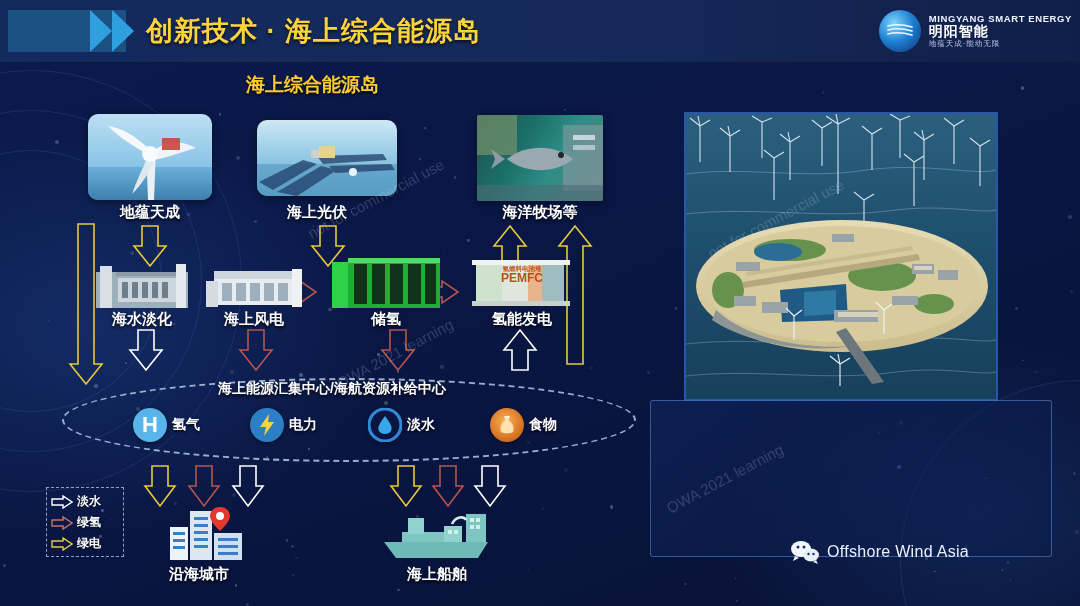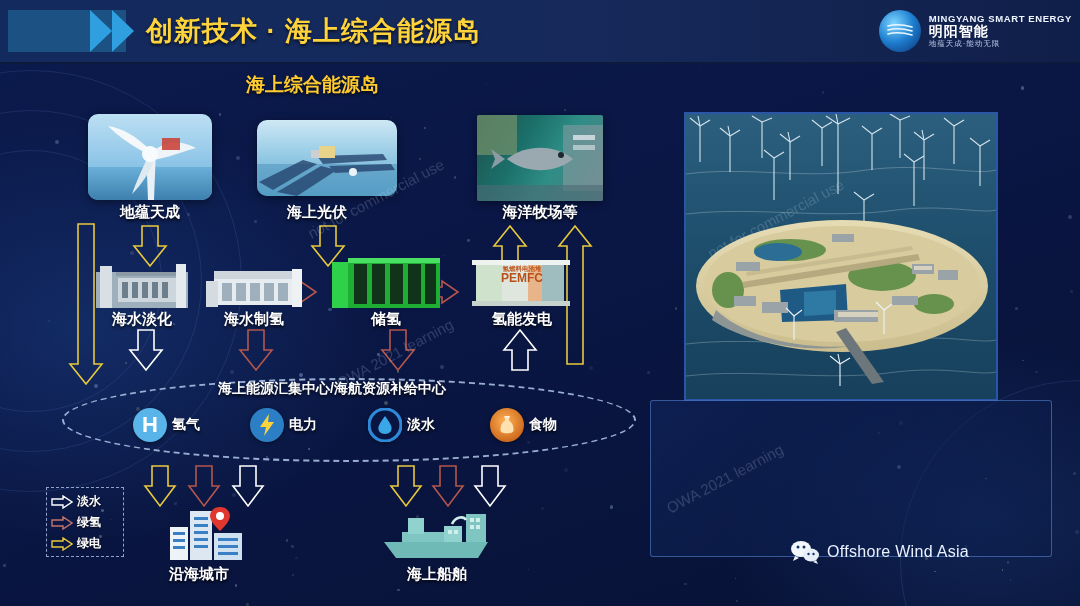--- a/index.html
+++ b/index.html
@@ -343,21 +343,21 @@
       <g fill="#9fafbb">
         <rect x="16" y="18" width="10" height="18"></rect>
           <rect x="30" y="18" width="10" height="18"></rect>
         <rect x="44" y="18" width="10" height="18"></rect>
           <rect x="58" y="18" width="10" height="18"></rect>
         <rect x="72" y="18" width="10" height="18"></rect>
       </g>
       <rect x="86" y="4" width="10" height="38" fill="#eef2f5"></rect>
     </svg>
   </div>
-  <div class="cap" style="left:198px;top:310px;width:112px;">海水制氢</div>
+  <div class="cap" style="left:198px;top:310px;width:112px;">海上风电</div>
 
   <div class="ico2" style="left:332px;top:258px;width:108px;height:52px;">
     <svg viewBox="0 0 108 52" style="width:100%;height:100%">
       <rect x="0" y="4" width="16" height="46" fill="#2fd14a"></rect>
       <rect x="16" y="0" width="92" height="50" fill="#1fae34"></rect>
       <g fill="#10331a">
         <rect x="22" y="6" width="13" height="40"></rect>
           <rect x="40" y="6" width="13" height="40"></rect>
         <rect x="58" y="6" width="13" height="40"></rect>
           <rect x="76" y="6" width="13" height="40"></rect>

